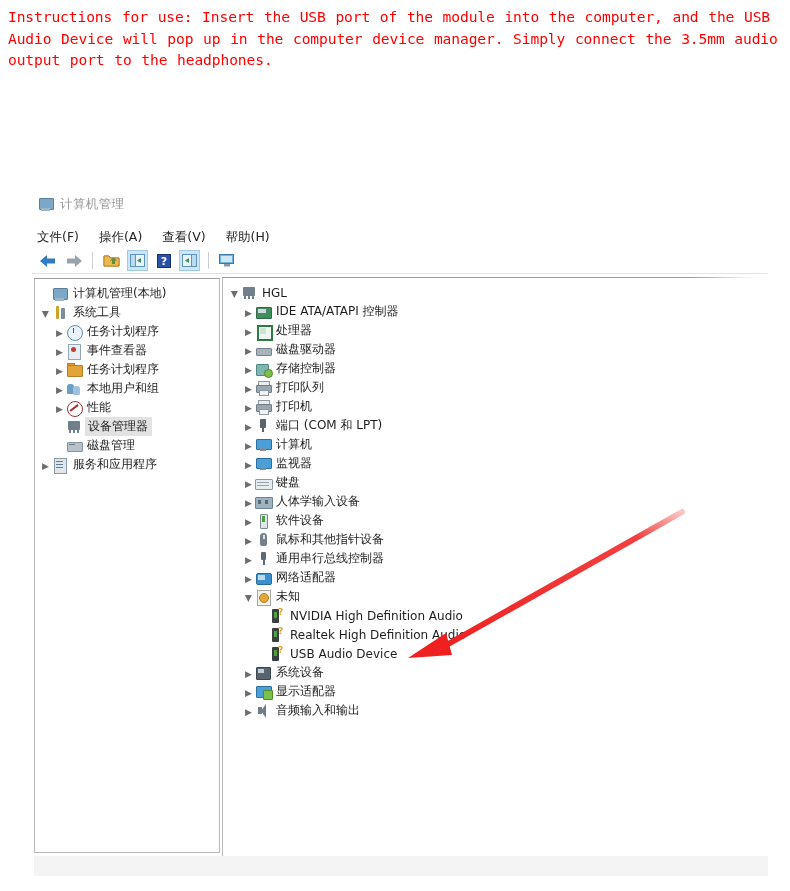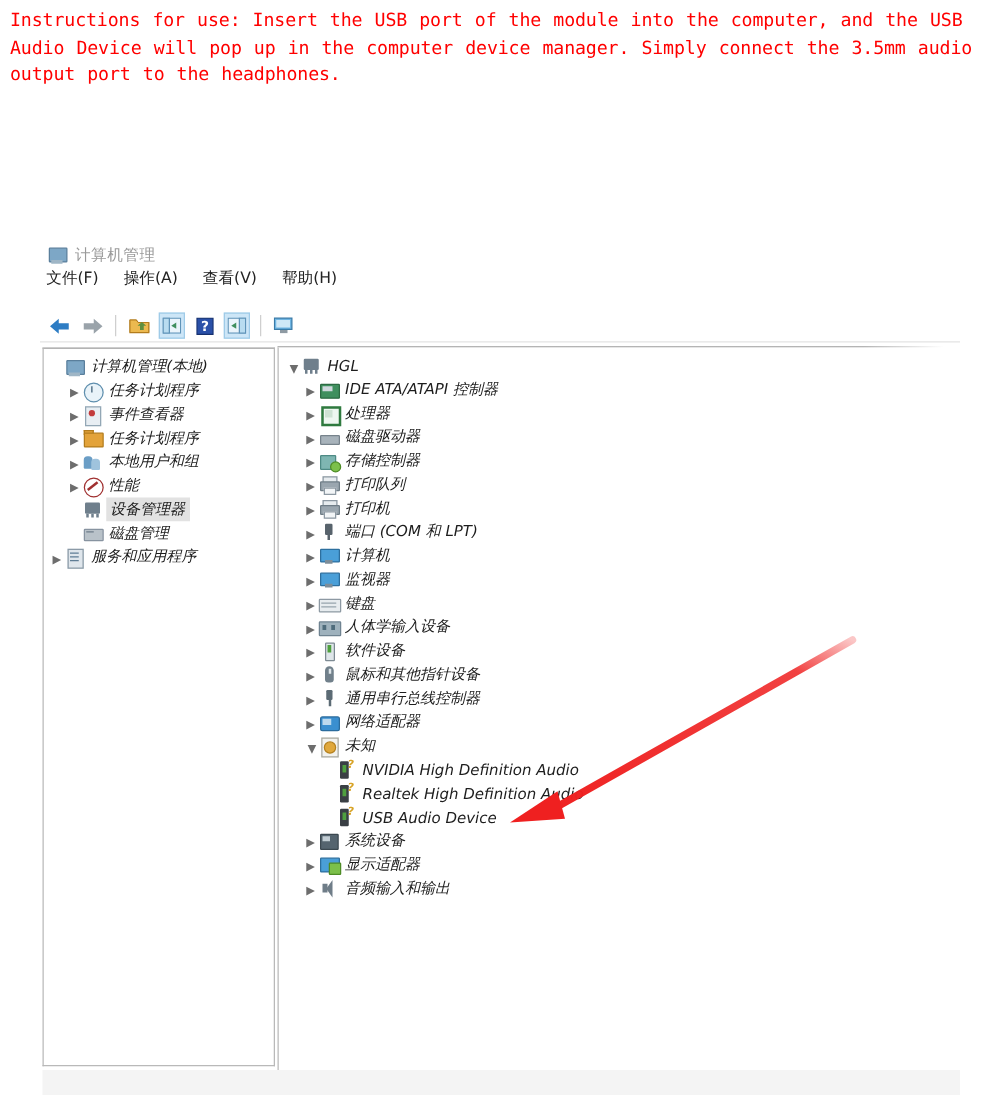--- a/index.html
+++ b/index.html
@@ -67,21 +67,21 @@
   }
   .cm-title-text {
     font-size: 12.5px;
     color: #9a9a9a;
     font-family: "DejaVu Sans", sans-serif;
     letter-spacing: 0.4px;
   }
 
   .cm-menubar {
     position: absolute;
-    left: 0; top: 15px;
+    left: 0; top: 30px;
     height: 22px;
     width: 100%;
     display: flex;
     align-items: center;
     padding-left: 5px;
     box-sizing: border-box;
     gap: 20px;
   }
   .cm-menu-item {
     font-size: 12.5px;
@@ -161,21 +161,20 @@
 
   
   .trow {
     display: flex;
     align-items: center;
     height: 19px;
     font-size: 12px;
     color: #1d1d1d;
     font-family: "DejaVu Sans", sans-serif;
     white-space: nowrap;
-    font-style: italic;
   }
   .trow .tw { width: 13px; flex: none; text-align: center; }
   .trow .chev {
     font-size: 9px;
     color: #6d6d6d;
     line-height: 1;
     display: inline-block;
   }
   .trow .chev.open { transform: rotate(90deg); }
   .trow .ico {
@@ -383,20 +382,28 @@
 
       <div class="trow ind0">
         <span class="tw"></span>
         <span class="ico">
             <span class="ic i-comp"></span>
             <span class="ic i-comp-b"></span>
           </span>
         <span class="lbl">计算机管理(本地)</span>
       </div>
 
+      <div class="trow ind0">
+        <span class="tw"><span class="chev open">▶</span></span>
+        <span class="ico">
+            <span class="ic i-tools-a"></span>
+            <span class="ic i-tools-b"></span>
+          </span>
+        <span class="lbl">系统工具</span>
+      </div>
 
       <div class="trow ind1">
         <span class="tw"><span class="chev">▶</span></span>
         <span class="ico">
             <span class="ic i-clock"></span>
             <span class="ic i-clock-h"></span>
           </span>
         <span class="lbl">任务计划程序</span>
       </div>
 

